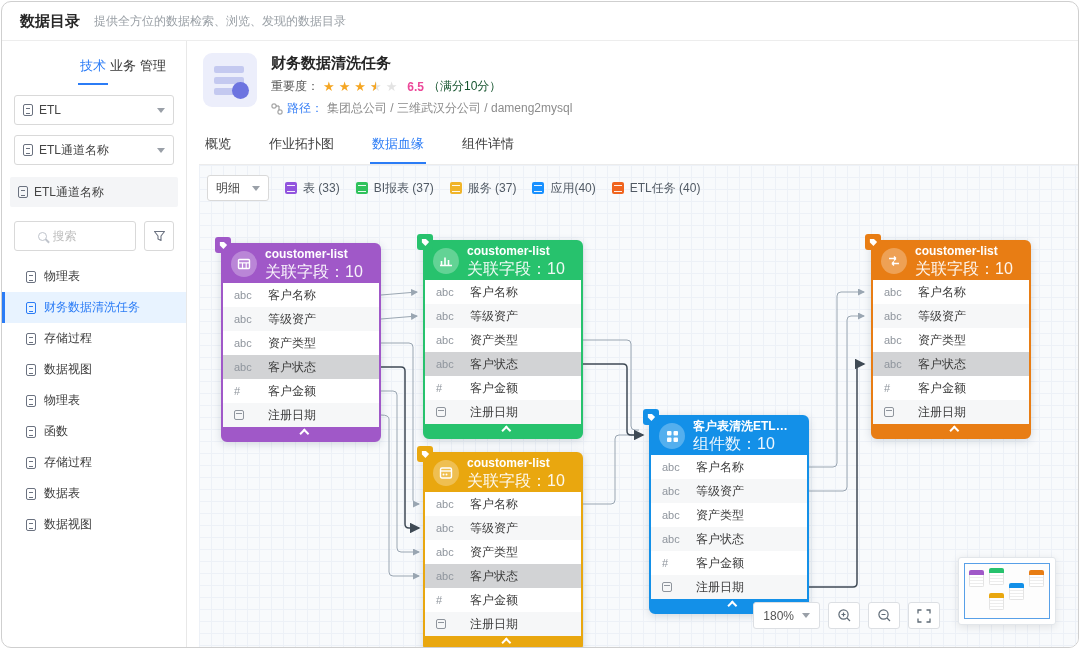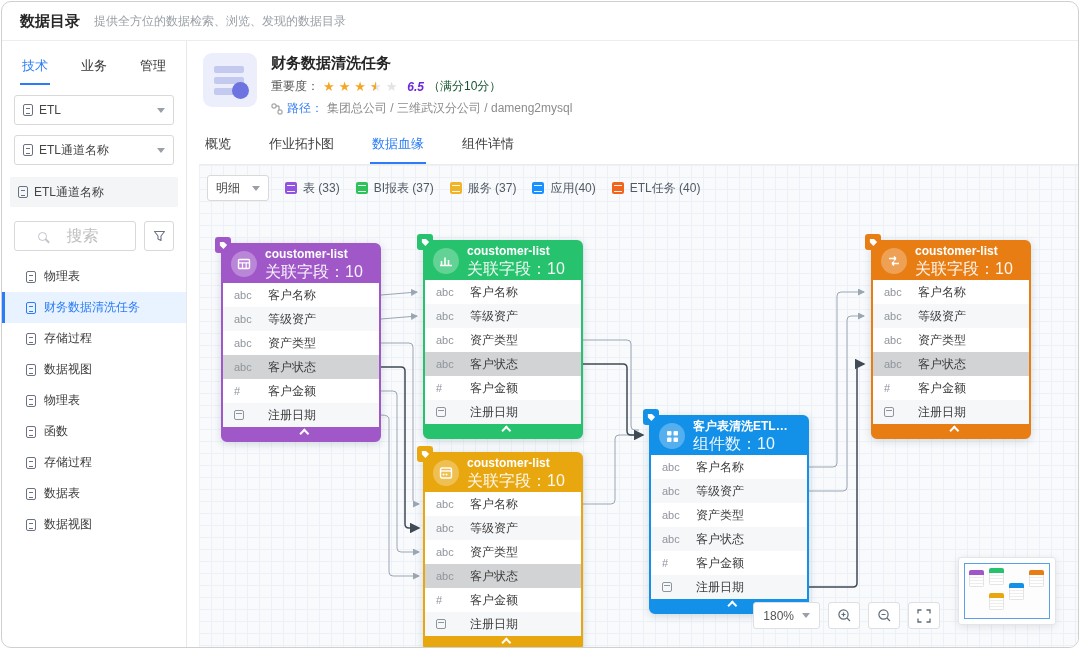--- a/index.html
+++ b/index.html
@@ -9,30 +9,30 @@
   
   .topbar { height:38px; display:flex; align-items:center; padding:0 18px; flex:none; }
   .topbar .title { font-size:15px; font-weight:bold; color:#262626; }
   .topbar .subtitle { font-size:12px; color:#9aa0a6; margin-left:14px; }
 
   
   .content { flex:1; display:flex; border-top:1px solid #ededed; min-height:0; }
 
   
   .sidebar { width:185px; flex:none; border-right:1px solid #e8e8e8; padding:10px 12px; overflow:hidden; }
-  .side-tabs { display:flex; justify-content:space-between; padding:2px 6px 0; }
+  .side-tabs { display:flex; justify-content:flex-end; padding:2px 6px 0; }
   .side-tab { font-size:13px; color:#333; padding:4px 2px 8px; cursor:pointer; border-bottom:2px solid transparent; }
   .side-tab.active { color:#2b7cf6; border-bottom-color:#2b7cf6; }
   .select { height:30px; border:1px solid #d9d9d9; border-radius:3px; display:flex; align-items:center; gap:6px; padding:0 8px; margin-top:10px; font-size:12px; color:#444; background:#fff; }
   .select .grow { flex:1; }
   .caret { width:0; height:0; border-left:4px solid transparent; border-right:4px solid transparent; border-top:5px solid #9aa0a8; flex:none; }
   .channel-row { height:30px; background:#f4f5f7; display:flex; align-items:center; gap:6px; padding:0 8px; margin:12px -4px 0; font-size:12px; color:#444; border-radius:2px; }
   .search-row { display:flex; gap:8px; margin-top:14px; }
   .search-box { flex:1; height:30px; border:1px solid #d9d9d9; border-radius:3px; display:flex; align-items:center; justify-content:center; gap:6px; padding:0 8px; }
-  .search-box input { border:none; outline:none; width:60px; font-size:16px; color:#be185d; font-family:inherit;text-align:center; }
+  .search-box input { border:none; outline:none; width:60px; font-size:12px; color:#be185d; font-family:inherit; }
   .search-box input::placeholder { color:#bfbfbf; }
   .search-icon { width:9px; height:9px; border:1.5px solid #bfc4cc; border-radius:50%; position:relative; flex:none; }
   .search-icon::after { content:""; position:absolute; width:5px; height:1.5px; background:#bfc4cc; transform:rotate(45deg); right:-4px; bottom:-2px; }
   .filter-btn { width:30px; height:30px; border:1px solid #d9d9d9; border-radius:3px; display:flex; align-items:center; justify-content:center; background:#fff; }
   .doc-icon { display:inline-block; width:10px; height:12px; border:1px solid currentColor; border-radius:2px; position:relative; color:#6b7280; flex:none; }
   .doc-icon::after { content:""; position:absolute; left:2px; right:2px; top:3px; height:4px; border-top:1px solid currentColor; border-bottom:1px solid currentColor; }
   .side-list { margin-top:10px; }
   .side-item { height:31px; display:flex; align-items:center; gap:8px; font-size:12px; color:#3c3c3c; padding:0 8px; border-left:3px solid transparent; margin:0 -12px; padding-left:21px; cursor:pointer; }
   .side-item.active { background:#e8f3ff; color:#2b7cf6; border-left-color:#2b7cf6; }
   .side-item.active .doc-icon { color:#2b7cf6; }
@@ -44,21 +44,21 @@
   .hero-bar { position:absolute; left:11px; width:30px; height:7px; border-radius:2px; background:#c4c9f0; }
   .hero-dot { position:absolute; right:8px; bottom:8px; width:17px; height:17px; border-radius:50%; background:#6d74e0; }
   .mh-title { font-size:15px; font-weight:bold; color:#262626; margin-top:1px; }
   .mh-line { display:flex; align-items:center; gap:4px; margin-top:5px; font-size:12px; color:#595959; }
   .star { font-size:13px; color:#f5a623; line-height:1; }
   .star.empty { color:#e3e3e3; }
   .star-half { position:relative; color:#e3e3e3; font-size:13px; line-height:1; }
   .star-half::before { content:"★"; }
   .star-half .half-fill { position:absolute; left:0; top:0; width:50%; overflow:hidden; color:#f5a623; }
   .star-half .half-fill::before { content:"★"; }
-  .score { color:#6d28d9; font-weight:bold; margin-left:6px;font-style:italic; }
+  .score { color:#ec4899; font-weight:bold; margin-left:6px; }
   .score-suffix { color:#14532d; }
   .path-line { color:#8c8c8c; }
   .path-line .lbl { color:#3b82f6; }
 
   .main-tabs { display:flex; gap:34px; padding:4px 4px 0; border-bottom:1px solid #ececec; }
   .main-tab { font-size:13px; color:#404040; padding:6px 2px 9px; cursor:pointer; border-bottom:2px solid transparent; }
   .main-tab.active { color:#2b7cf6; font-weight:normal; border-bottom-color:#2b7cf6; }
 
   
   .canvas { position:relative; flex:1; min-height:0; overflow:hidden;

